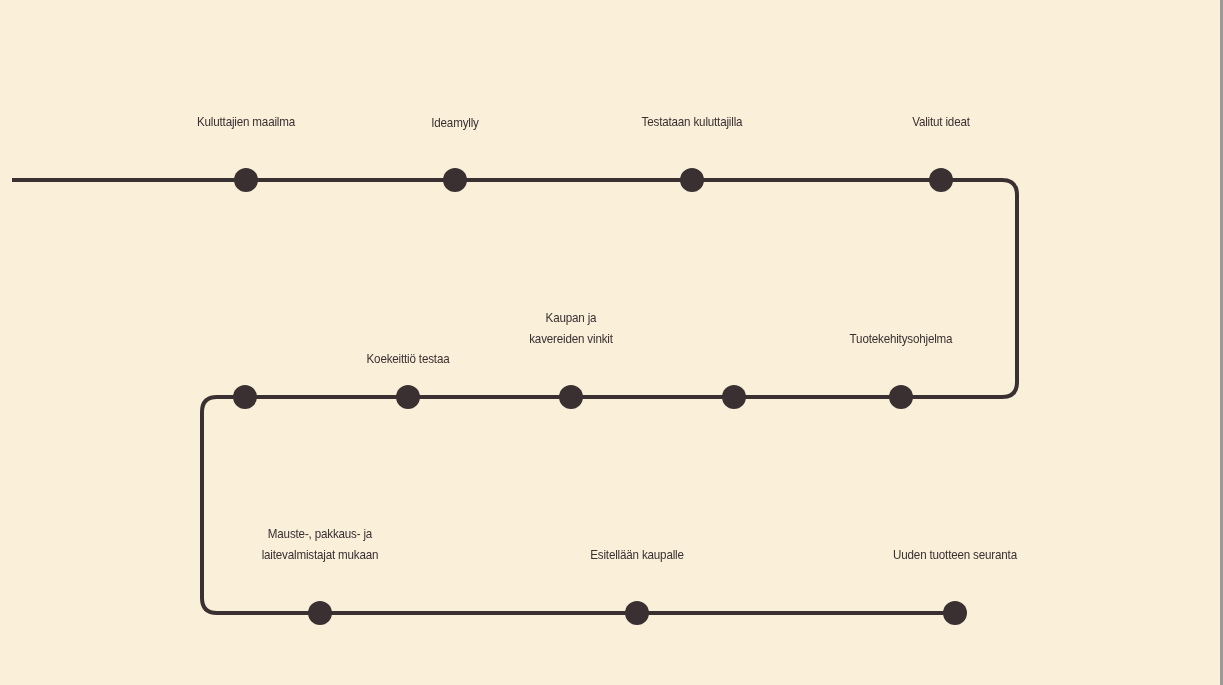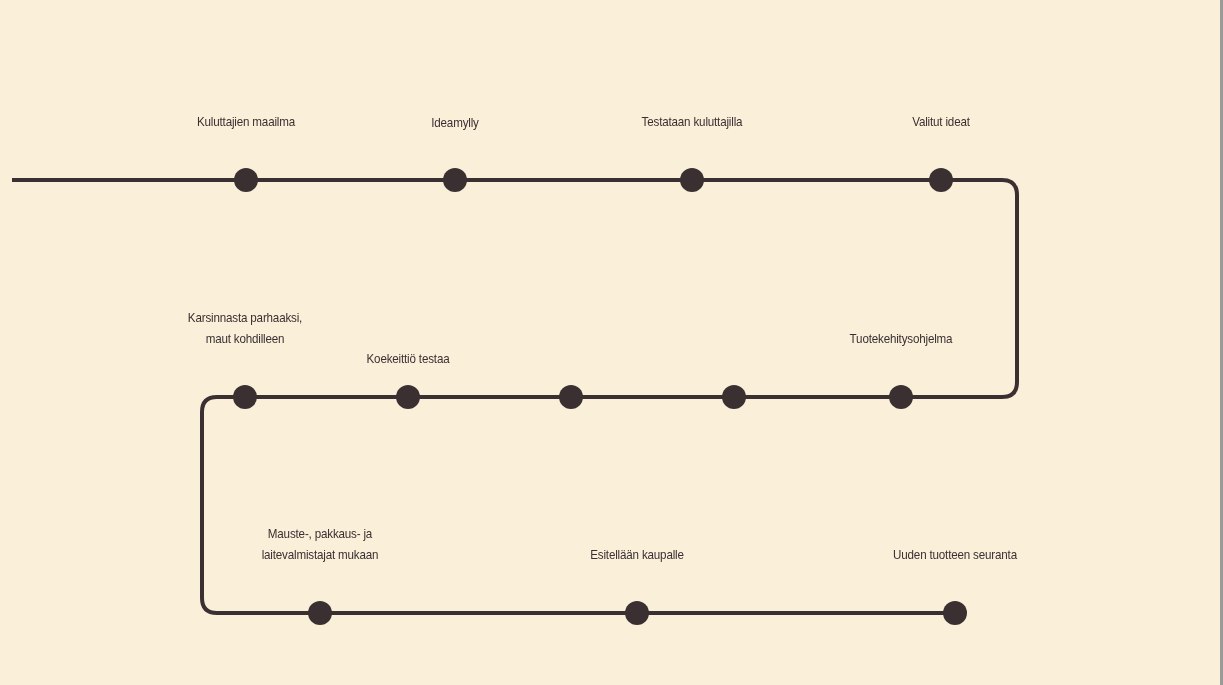--- a/index.html
+++ b/index.html
@@ -50,27 +50,27 @@
   <div class="dot" style="left:680px; top:180px;"></div>
 
   <div class="step-label" style="left:929px; top:111px;"><span>Valitut ideat</span></div>
   <div class="dot" style="left:929px; top:180px;"></div>
 
   <div class="step-label" style="left:889px; top:328px;"><span>Tuotekehitysohjelma</span></div>
   <div class="dot" style="left:889px; top:397px;"></div>
 
   <div class="dot" style="left:722px; top:397px;"></div>
 
+  <div class="step-label" style="left:559px; top:307px;"><span>Kaupan ja
+kavereiden vinkit</span></div>
   <div class="dot" style="left:559px; top:397px;"></div>
 
   <div class="step-label" style="left:396px; top:328px;margin-top:20px;"><span>Koekeittiö testaa</span></div>
   <div class="dot" style="left:396px; top:397px;"></div>
 
-  <div class="step-label" style="left:233px; top:307px;"><span>Karsinnasta parhaaksi,
-maut kohdilleen</span></div>
   <div class="dot" style="left:233px; top:397px;"></div>
 
   <div class="step-label" style="left:308px; top:523px;text-align:center;"><span>Mauste-, pakkaus- ja
 laitevalmistajat mukaan</span></div>
   <div class="dot" style="left:308px; top:613px;"></div>
 
   <div class="step-label" style="left:625px; top:544px;"><span>Esitellään kaupalle</span></div>
   <div class="dot" style="left:625px; top:613px;"></div>
 
   <div class="step-label" style="left:943px; top:544px;"><span>Uuden tuotteen seuranta</span></div>

